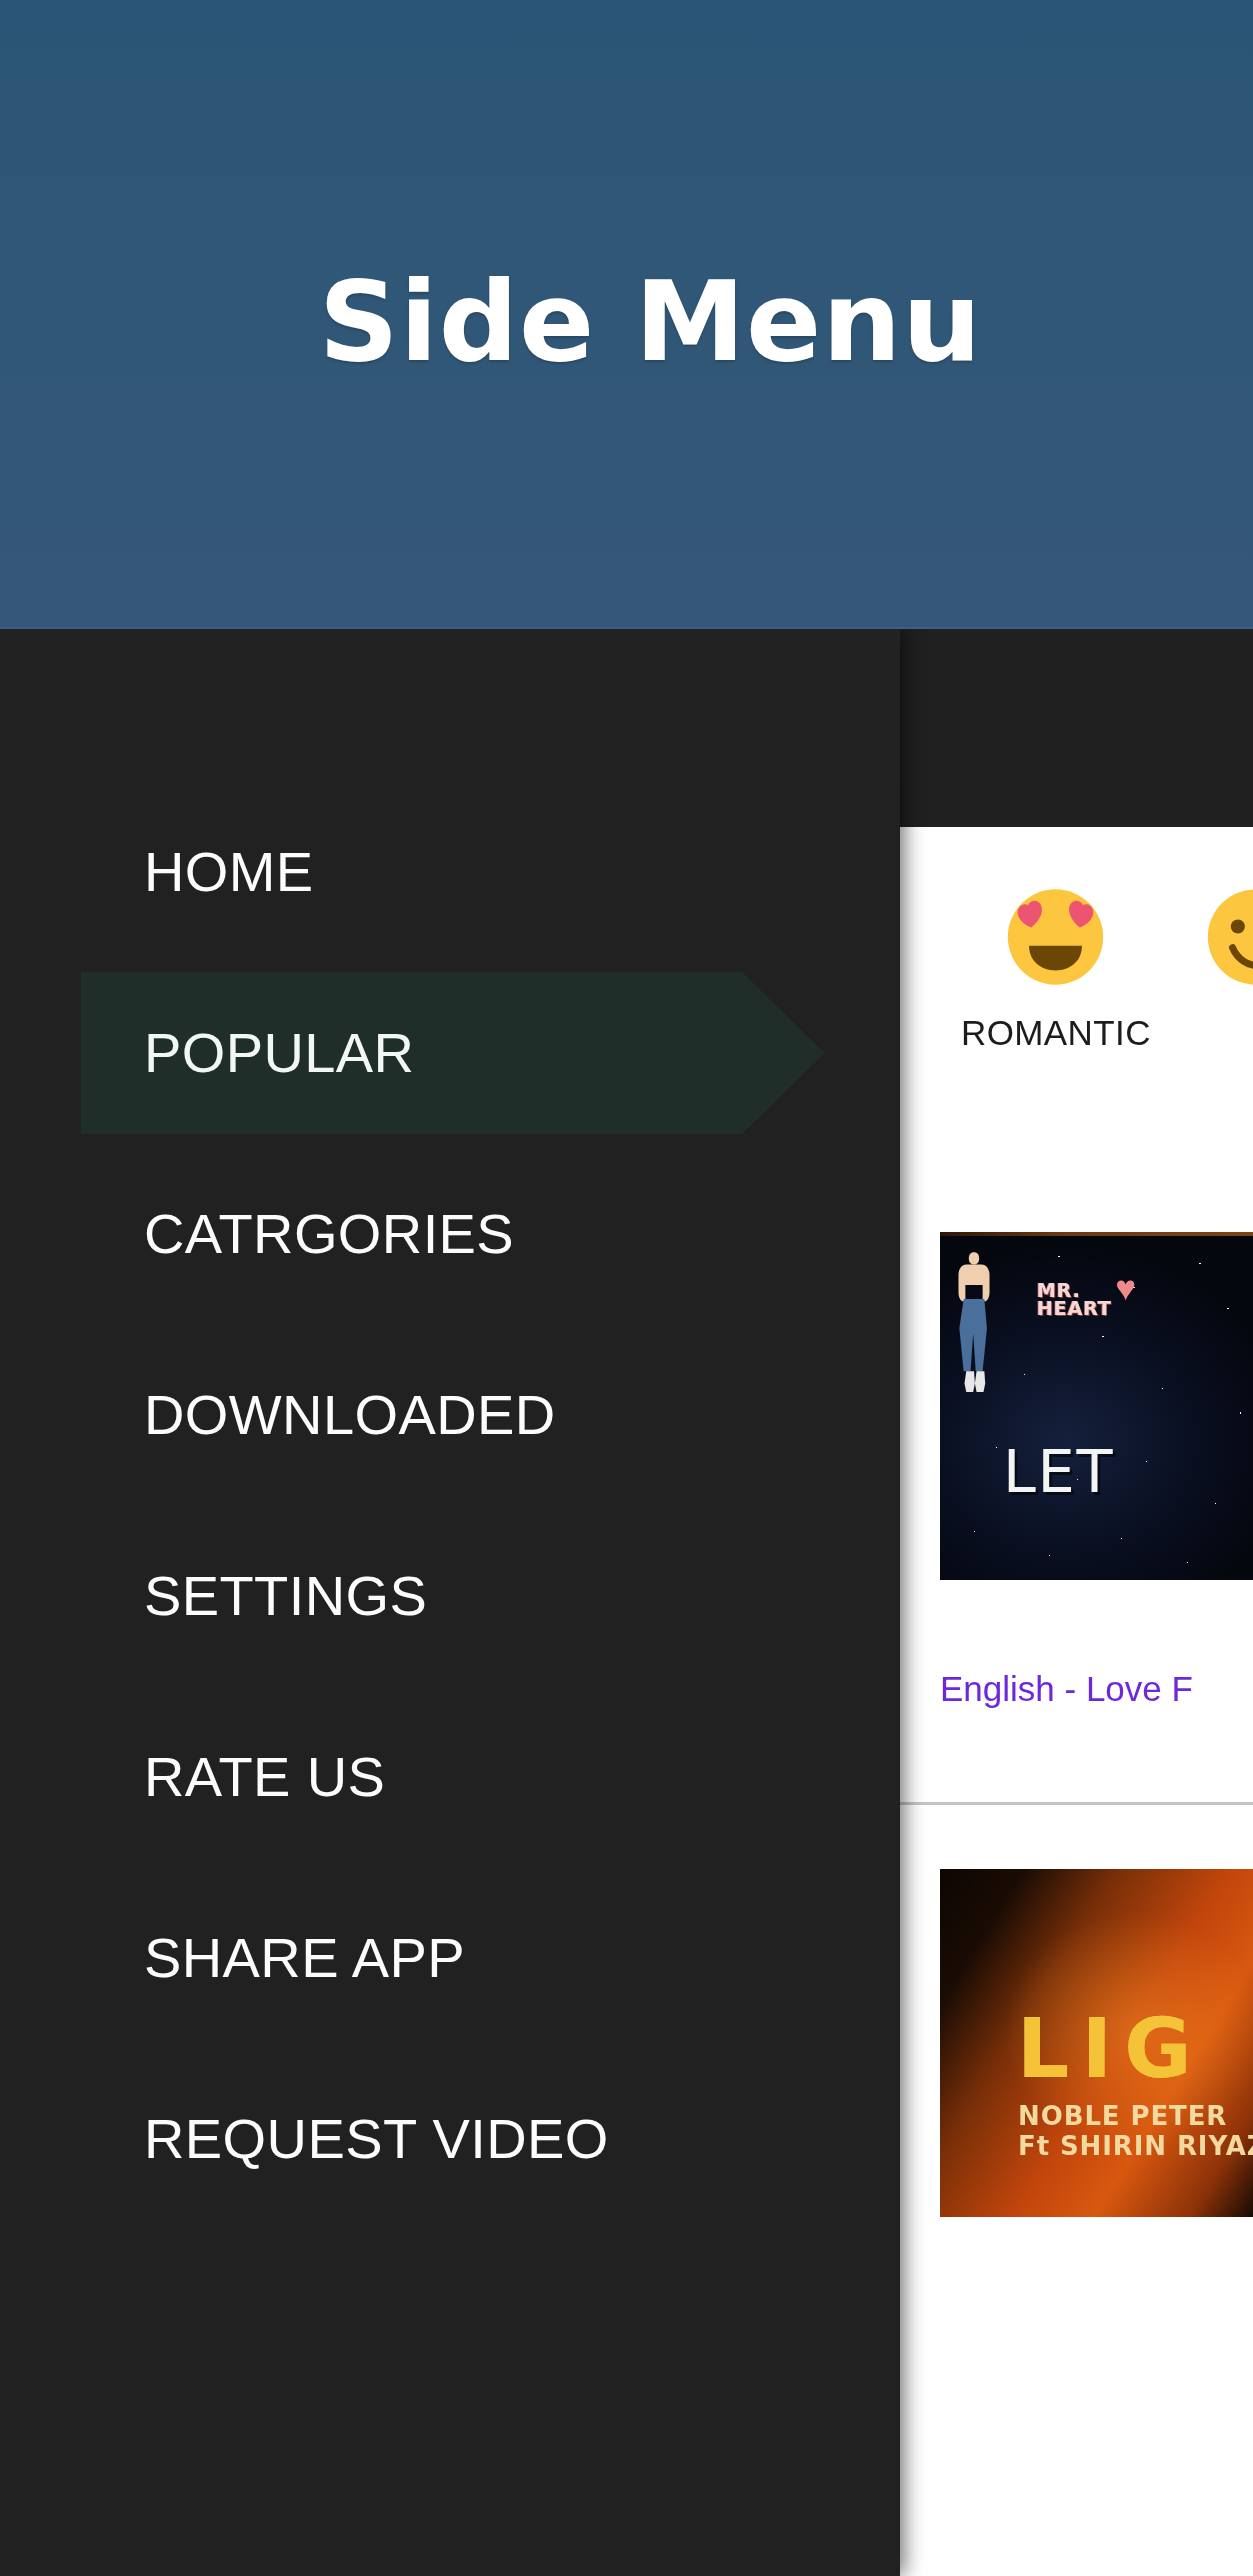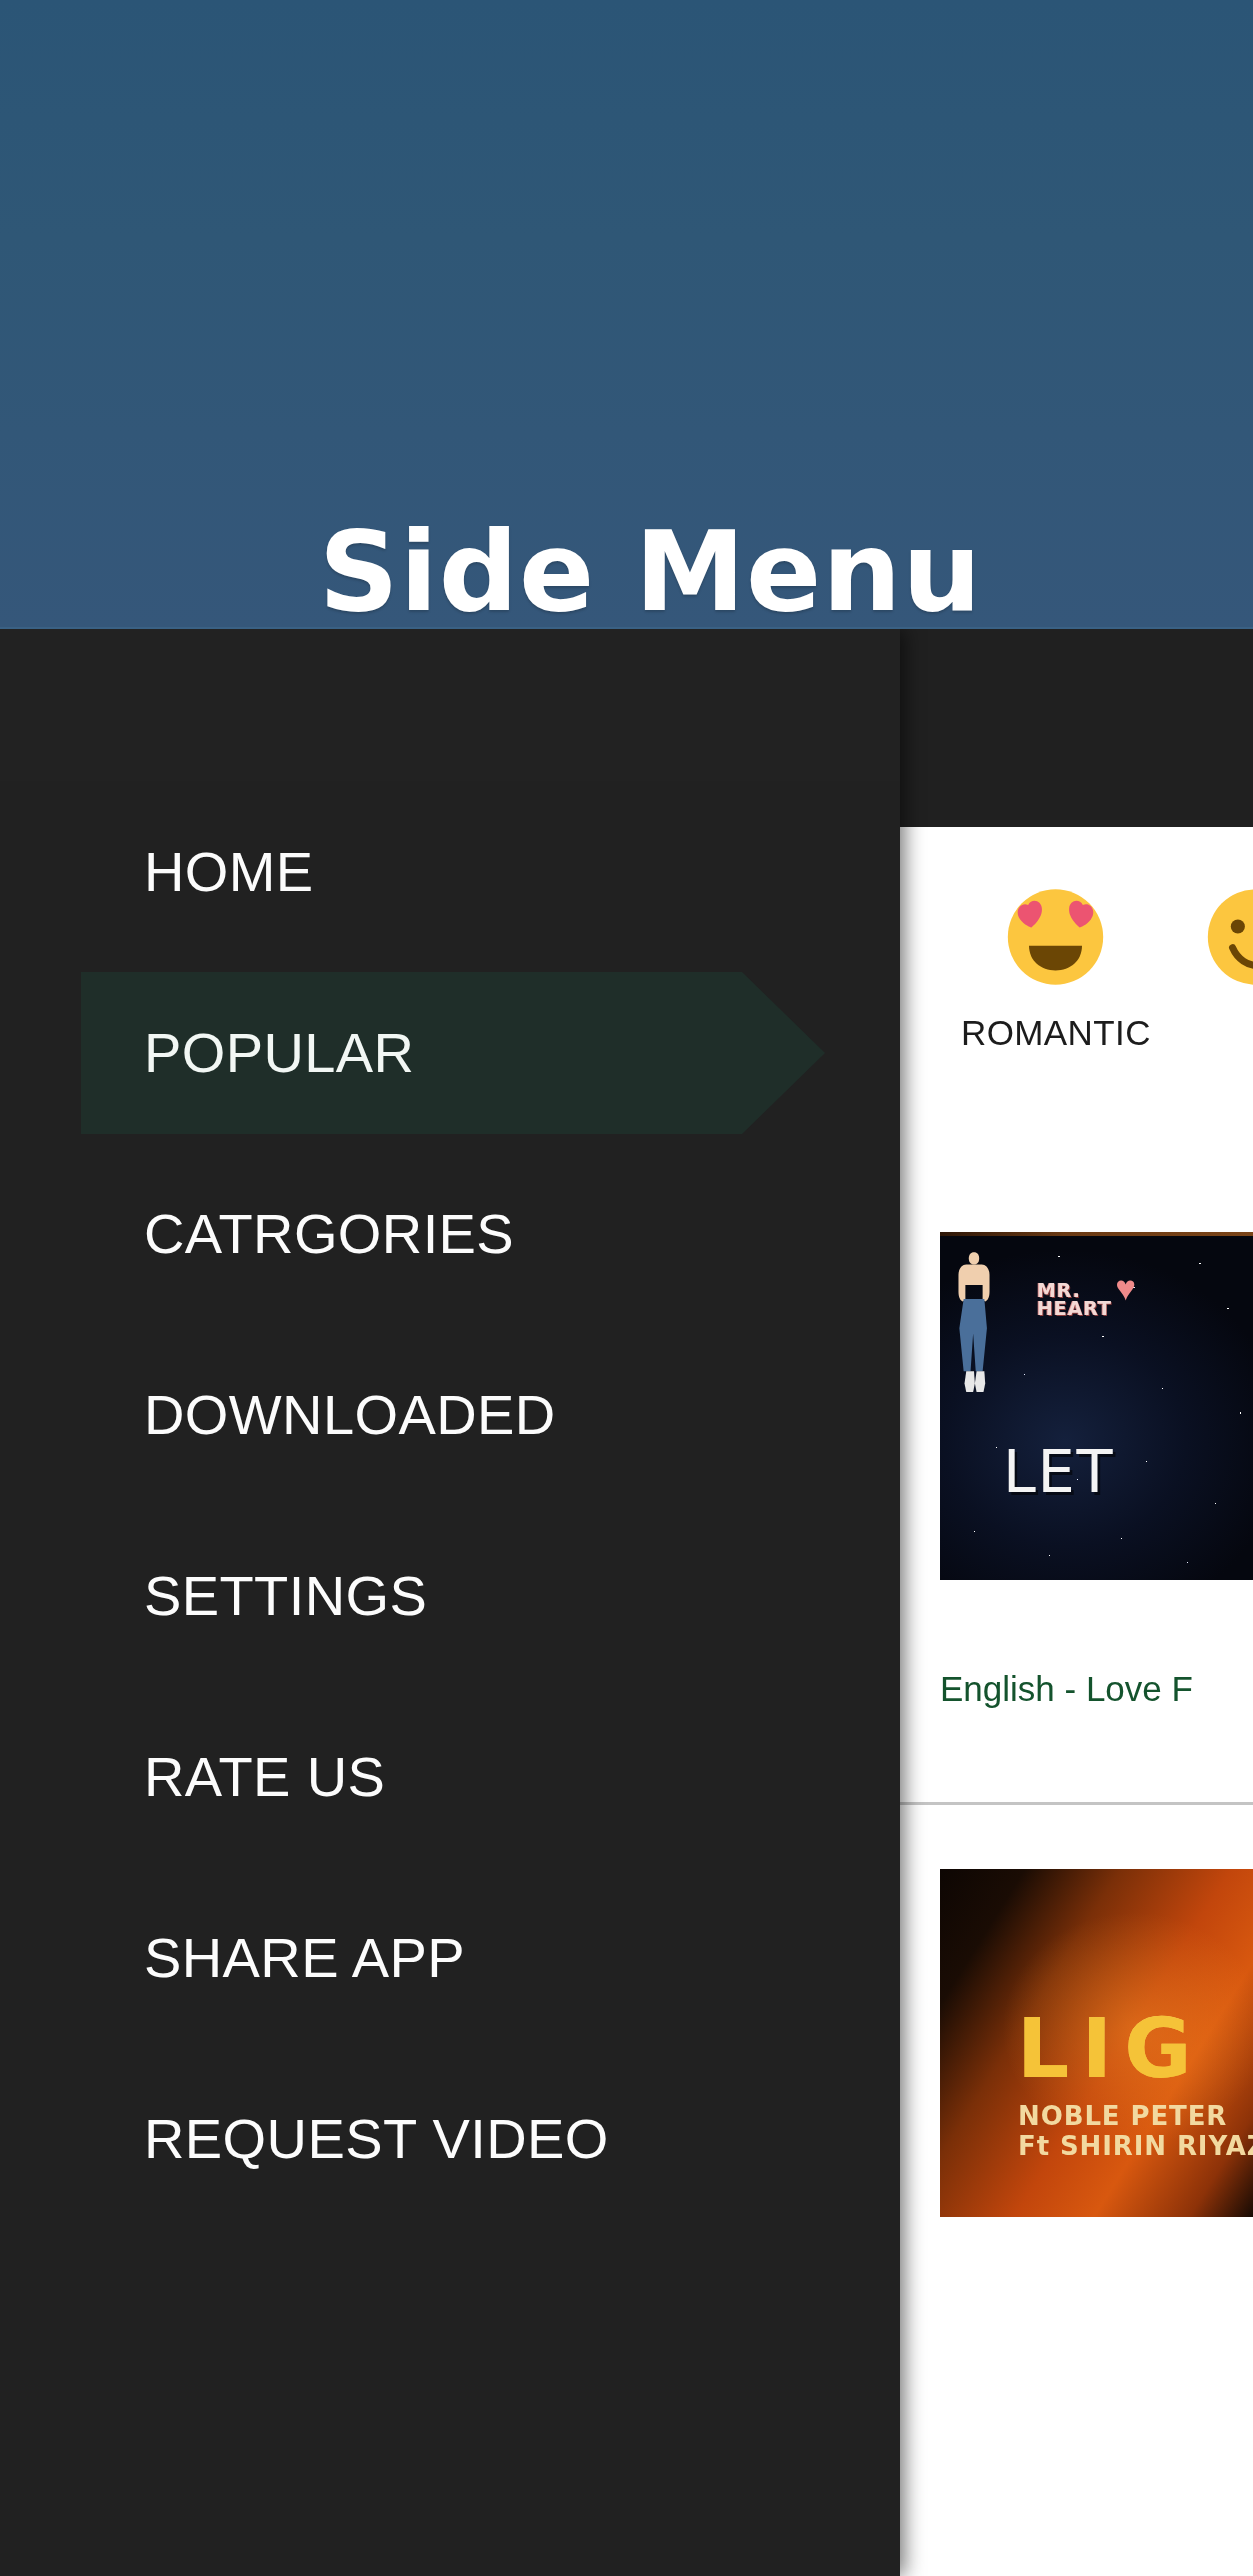--- a/index.html
+++ b/index.html
@@ -8,21 +8,21 @@
     background:#1e1e1e;
     font-family:"Liberation Sans", sans-serif;
     overflow:hidden;
   }
   #root { position:relative; width:1253px; height:2576px; overflow:hidden; }
 
   
   .promo-banner {
     position:absolute; left:0; top:0; width:1253px; height:629px;
     background:linear-gradient(180deg,#2b5576 0%,#2f5776 38%,#35577a 100%);
-    display:flex; align-items:flex-end; justify-content:center;
+    display:flex; align-items:center; justify-content:center;
     border-bottom:2.6px solid #3a6184;
     padding-left:48px;
   }
   .promo-title {
     color:#ffffff;
     font-family:"DejaVu Sans", sans-serif;
     font-weight:bold;
     font-size:111px;
     letter-spacing:0.9px;
     line-height:1;
@@ -157,21 +157,21 @@
     font-weight:bold; font-size:26px; line-height:1.15;
     color:#f2d9a0; letter-spacing:0.9px; white-space:nowrap;
   }
 
   .video-title {
     position:absolute; left:40px; top:428px;
     font-size:47px; color:#1b1b1b; white-space:nowrap; letter-spacing:-0.4px;
   }
   .video-sub {
     position:absolute; left:40px; top:496px;
-    font-size:35px; color:#14532d; white-space:nowrap;
+    font-size:35px; color:#6d28d9; white-space:nowrap;
   }
   .card-divider {
     position:absolute; left:0; bottom:0; width:353px; height:2.6px;
     background:#c4c4c4;
   }
 
   
   .drawer {
     position:absolute; left:0; top:0; width:900px; height:1947px;
     background:#212121;

